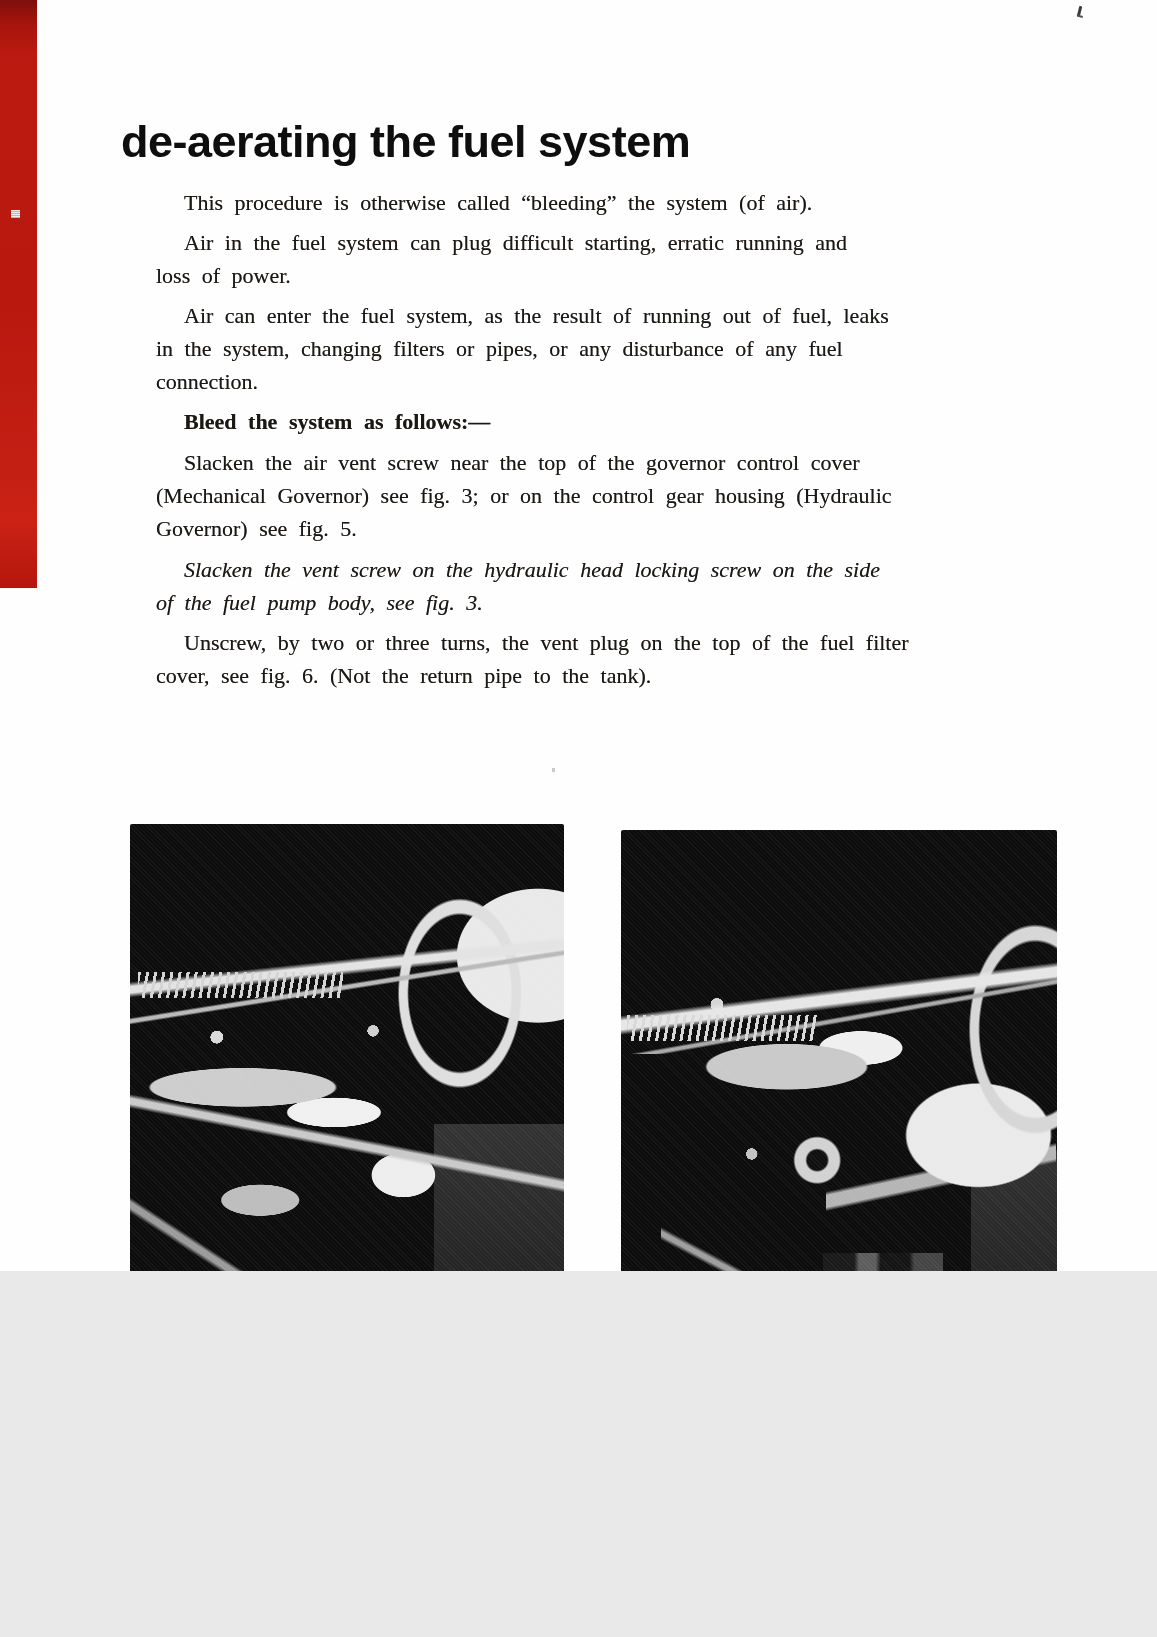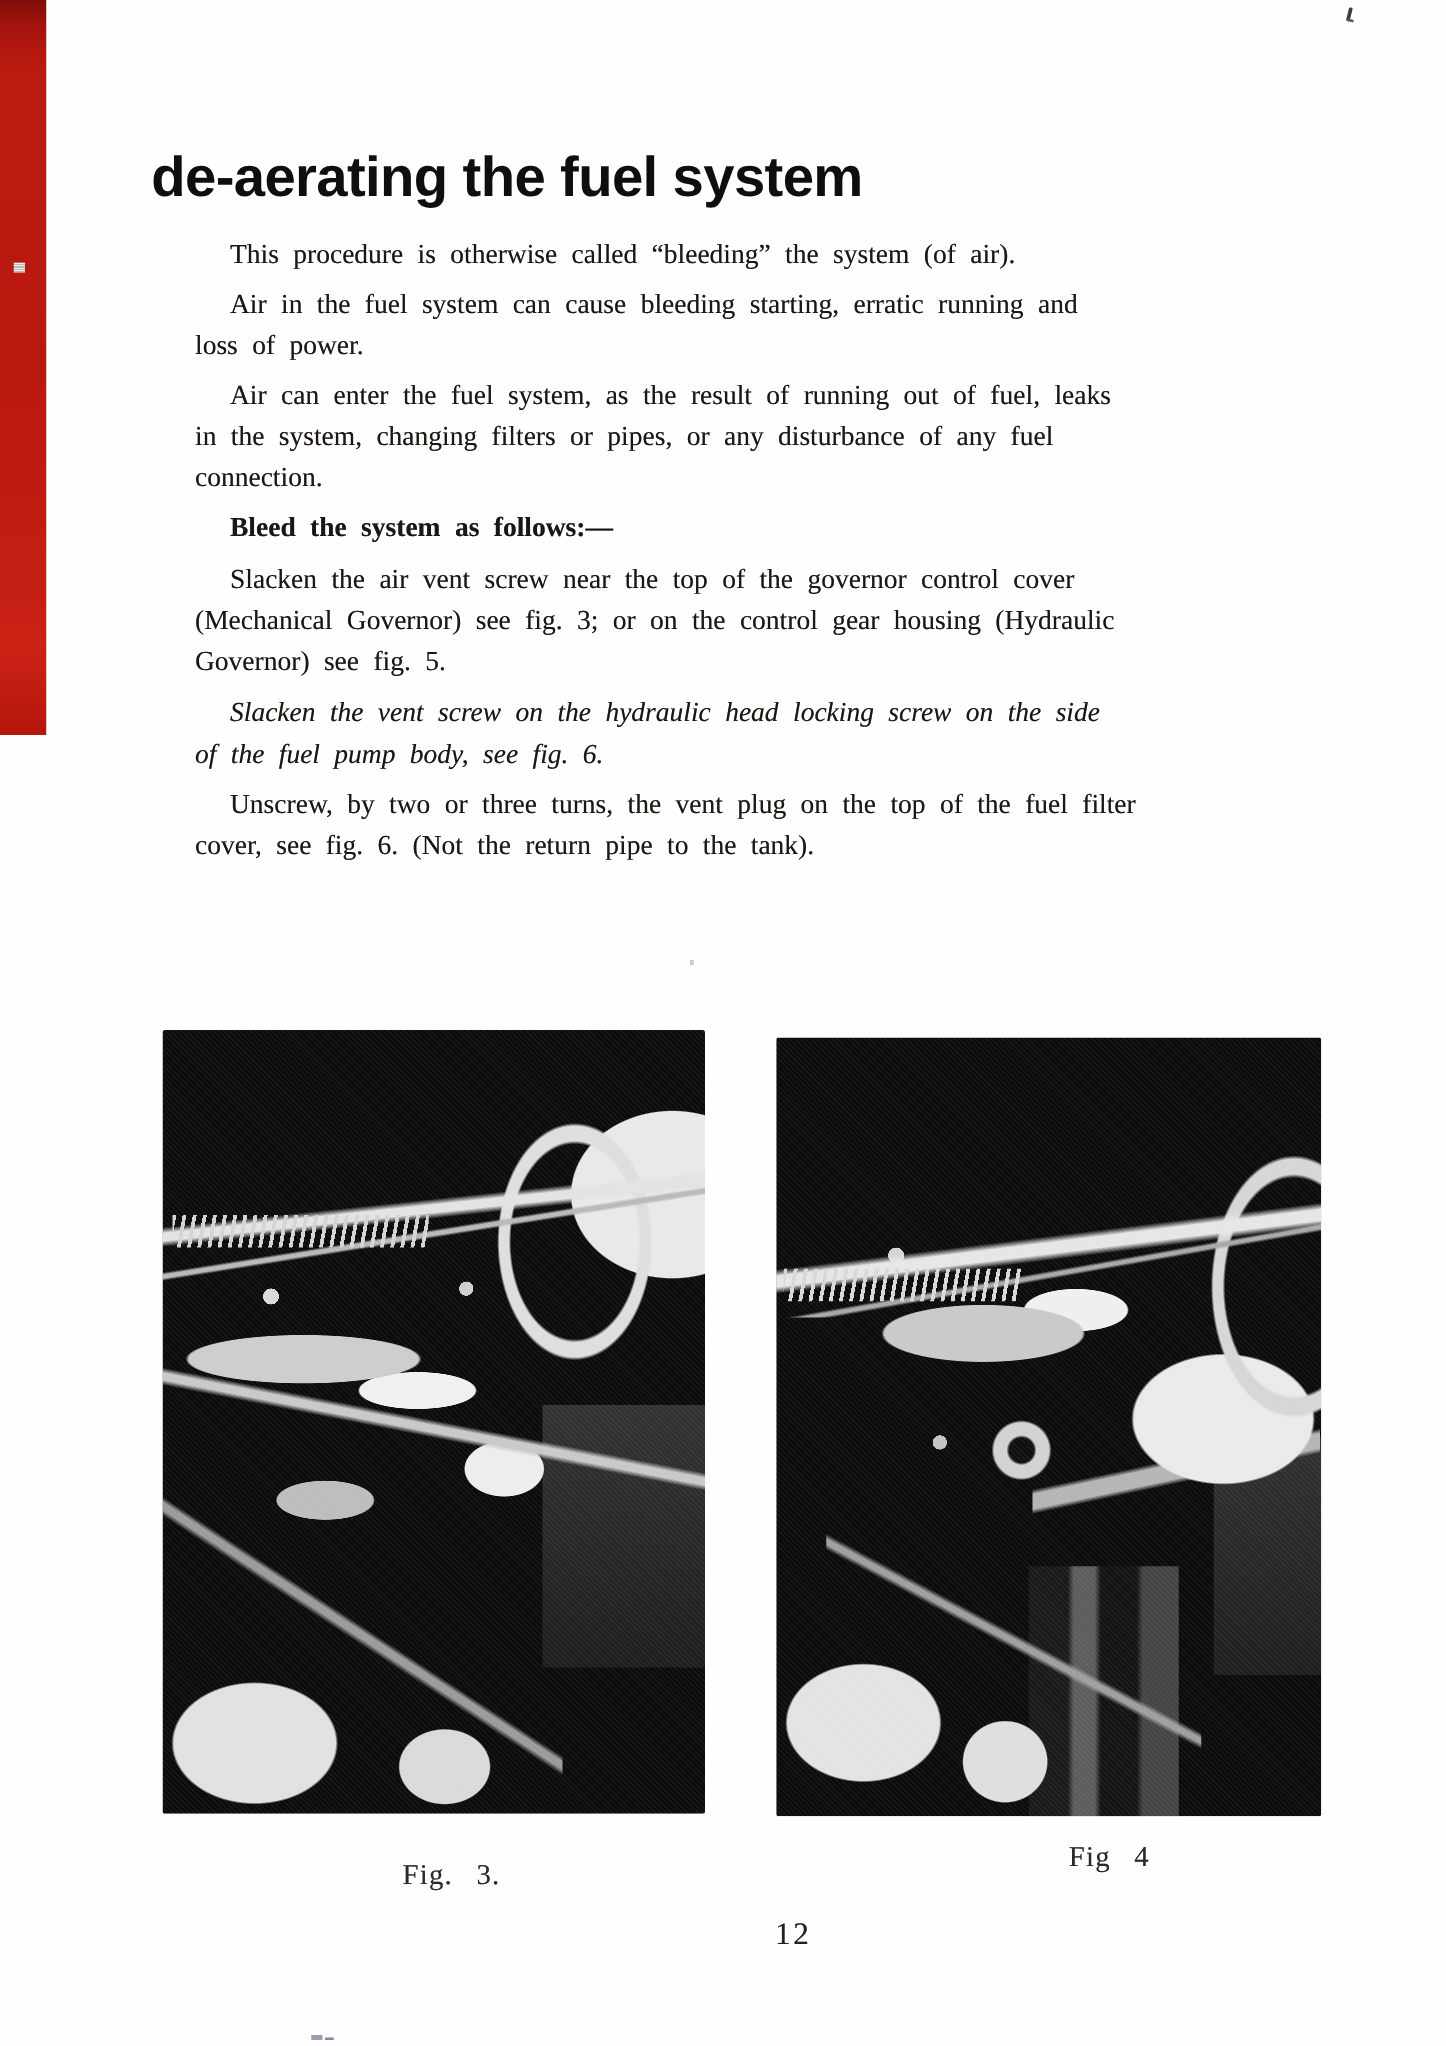--- a/index.html
+++ b/index.html
@@ -1,17 +1,17 @@
 <!DOCTYPE html>
 <html><head>
 <meta charset="utf-8">
 <style>
   html,body{margin:0;padding:0;background:#e9e9e9;}
   .page{
-    position:relative; width:1157px; height:1637px; margin:0 auto;
+    position:relative; width:1157px; height:1271px; margin:0 auto;
     background:#fefefe; overflow:hidden;
     font-family:"Liberation Serif", serif; color:#1b1713;
   }
   
   .red-bar{
     position:absolute; left:0; top:0; width:37px; height:588px;
     background:linear-gradient(180deg,#7e0e0b 0px,#a4140c 22px,#bb1a10 55px,
                #b9180e 300px,#c41f13 470px,#cb2215 520px,#b5160c 588px);
   }
   
@@ -216,31 +216,31 @@
   <div class="red-bar"></div>
   <div class="corner-tick"></div>
   <div class="margin-speck"></div>
   <div class="mid-dot"></div>
   <div class="bottom-line-speck"></div>
 
   <h1 class="title">de-aerating the fuel system</h1>
 
   <div class="body-text">
     <p>This procedure is otherwise called “bleeding” the system (of air).</p>
-    <p>Air in the fuel system can cause bleeding starting, erratic running and
+    <p>Air in the fuel system can plug difficult starting, erratic running and
 loss of power.</p>
     <p>Air can enter the fuel system, as the result of running out of fuel, leaks
 in the system, changing filters or pipes, or any disturbance of any fuel
 connection.</p>
     <p class="p-bleed">Bleed the system as follows:—</p>
     <p class="p-slacken1">Slacken the air vent screw near the top of the governor control cover
 (Mechanical Governor) see fig. 3; or on the control gear housing (Hydraulic
 Governor) see fig. 5.</p>
     <p class="italic">Slacken the vent screw on the hydraulic head locking screw on the side
-of the fuel pump body, see fig. 6.</p>
+of the fuel pump body, see fig. 3.</p>
     <p>Unscrew, by two or three turns, the vent plug on the top of the fuel filter
 cover, see fig. 6. (Not the return pipe to the tank).</p>
   </div>
 
   <div class="photo photo-fig3"></div>
   <div class="photo photo-fig4"></div>
 
   <span class="caption caption-fig3">Fig. 3.</span>
   <span class="caption caption-fig4">Fig 4</span>
 

